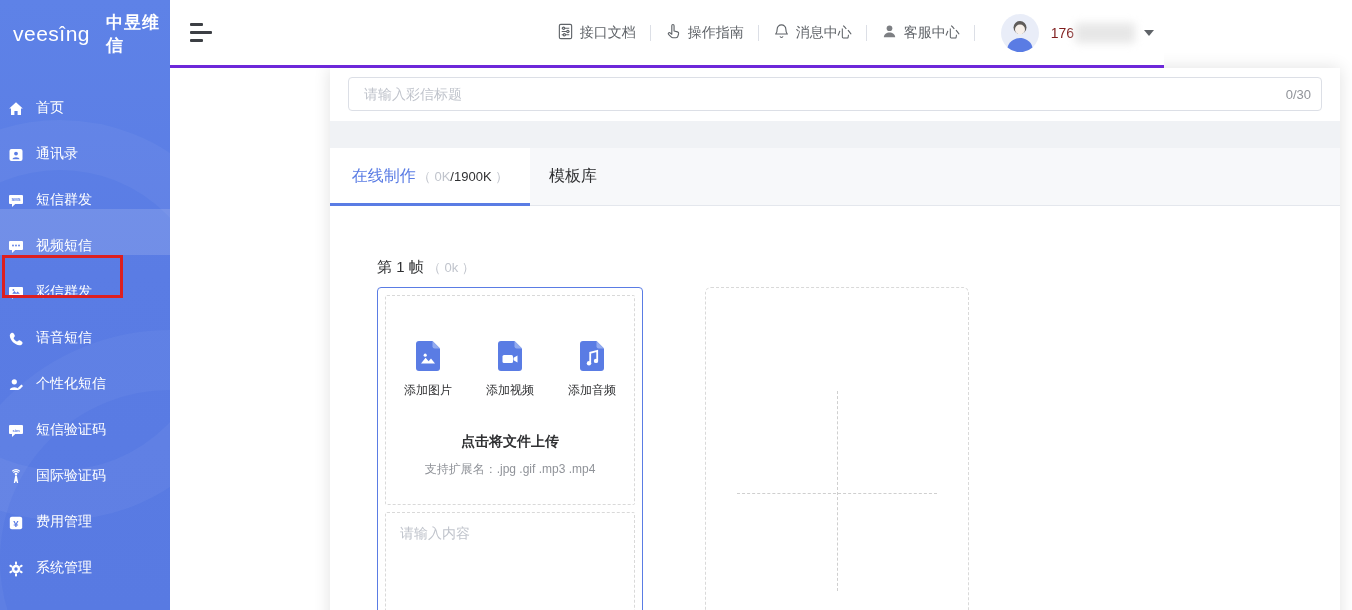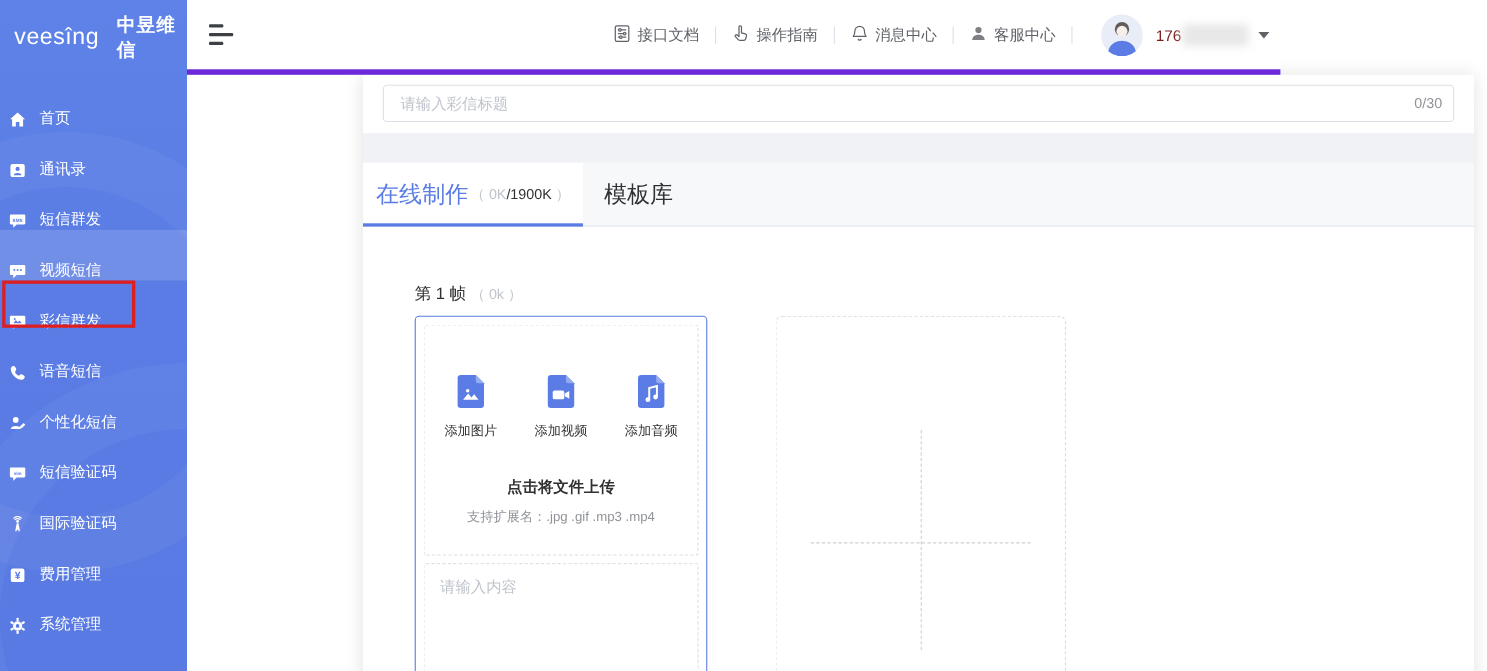--- a/index.html
+++ b/index.html
@@ -20,21 +20,21 @@
   .nav { position:relative; z-index:2; padding-top:3px; }
   .nav-item { height:46px; display:flex; align-items:flex-end; padding-left:8px; cursor:pointer; color:#fff; }
   .nav-item.active { background:rgba(255,255,255,0.14); }
   .nav-item .nicon { width:16px; height:16px; flex:0 0 16px; display:inline-block; }
   .nav-item .nlabel { margin-left:12px; font-size:14px; white-space:nowrap; }
   .red-annotation { position:absolute; z-index:5; left:2px; top:255px; width:121px; height:43px;
     border:3px solid #dd1f1f; pointer-events:none; }
 
   
   .header { position:absolute; left:170px; top:0; width:994px; height:68px; background:#fff;
-    border-bottom:5px solid #6d28d9; display:flex; align-items:center; z-index:20; }
+    border-bottom:3px solid #6d28d9; display:flex; align-items:center; z-index:20; }
   .hamburger { margin-left:20px; cursor:pointer; width:24px; }
   .hamburger i { display:block; height:3px; background:#3c3f44; border-radius:1px; margin-bottom:5px; }
   .hamburger i:nth-child(1){ width:13px; } .hamburger i:nth-child(2){ width:22px; } .hamburger i:nth-child(3){ width:13px; margin-bottom:0; }
   .header-right { margin-left:auto; display:flex; align-items:center; padding-right:10px; }
   .hlink { display:flex; align-items:center; color:#5f6368; font-size:14px; cursor:pointer; }
   .hlink svg { margin-right:6px; }
   .hsep { width:1px; height:16px; background:#dcdfe6; margin:0 14px; }
   .avatar { width:38px; height:38px; border-radius:50%; margin:0 12px; cursor:pointer; flex:0 0 38px; }
   .phone-wrap { display:flex; align-items:center; cursor:pointer; }
   .phone { font-size:14px; color:#7f1d1d; }
@@ -50,21 +50,21 @@
   .input-wrap { position:relative; height:34px; border:1px solid #dcdfe6; border-radius:4px; background:#fff; }
   .title-input { width:100%; height:100%; border:none; outline:none; background:transparent;
     padding:0 58px 0 15px; font-size:14px; color:#4c1d95; font-family:inherit; }
   .title-input::placeholder { color:#c0c4cc; }
   .counter { position:absolute; right:10px; top:50%; transform:translateY(-50%); font-size:13px; color:#909399; }
   .card-main { background:#fff; margin-top:27px; min-height:480px; }
   .tabstrip { height:58px; background:#f7f8fa; border-bottom:1px solid #e4e7ed; display:flex; }
   .tab { display:flex; align-items:center; justify-content:center; cursor:pointer; }
   .tab.active { width:200px; background:#fff; position:relative; }
   .tab.active::after { content:""; position:absolute; left:0; right:0; bottom:-1px; height:3px; background:#5a7ce4; }
-  .tab-label { font-size:21px; color:#5a7ce4;text-align:right; }
+  .tab-label { font-size:16px; color:#5a7ce4;text-align:right; }
   .tab-usage { font-size:13px; margin-left:2px; }
   .tab-usage .light { color:#c0c4cc; }
   .tab-usage .dark { color:#303133; }
   .tab.plain { margin-left:17px; padding:0 2px; }
   .tab.plain .tab-label { color:#303133; }
   .frames-area { padding:52px 0 0 47px; }
   .frame-head { font-size:15px; margin-bottom:10px; }
   .frame-head .fl { color:#303133; }
   .frame-head .fs { color:#c0c4cc; font-size:13px; }
   .frame-row { display:flex; align-items:stretch; }

